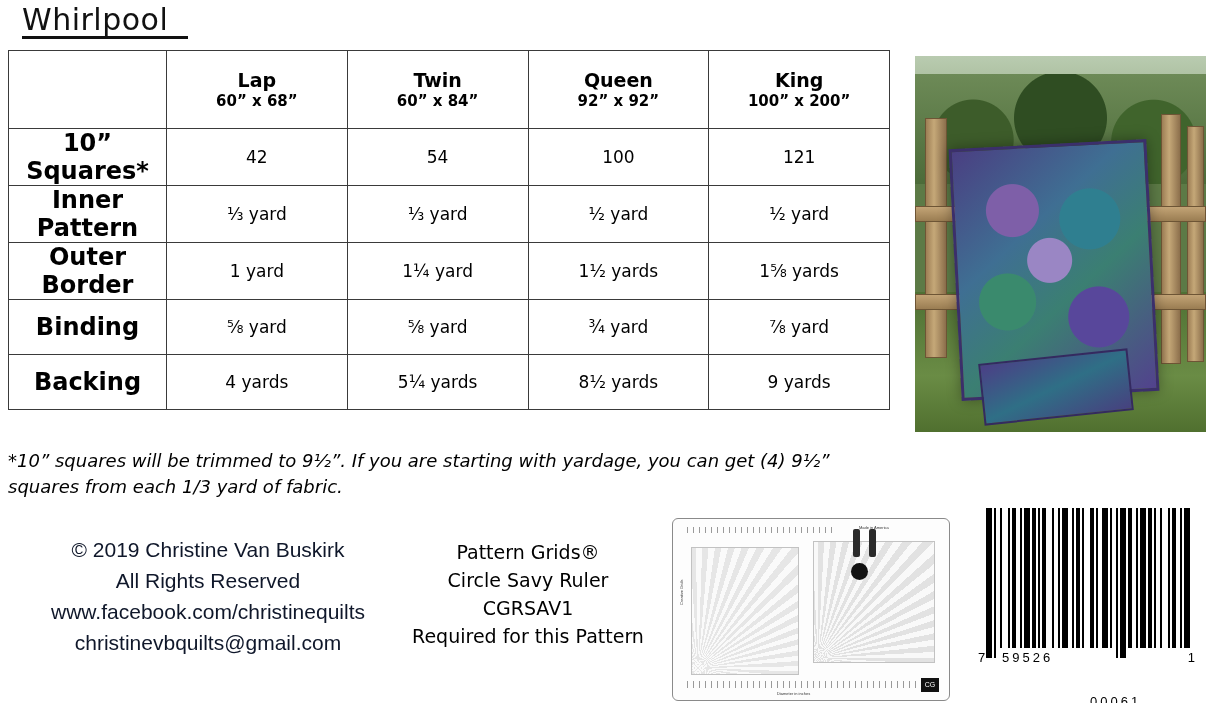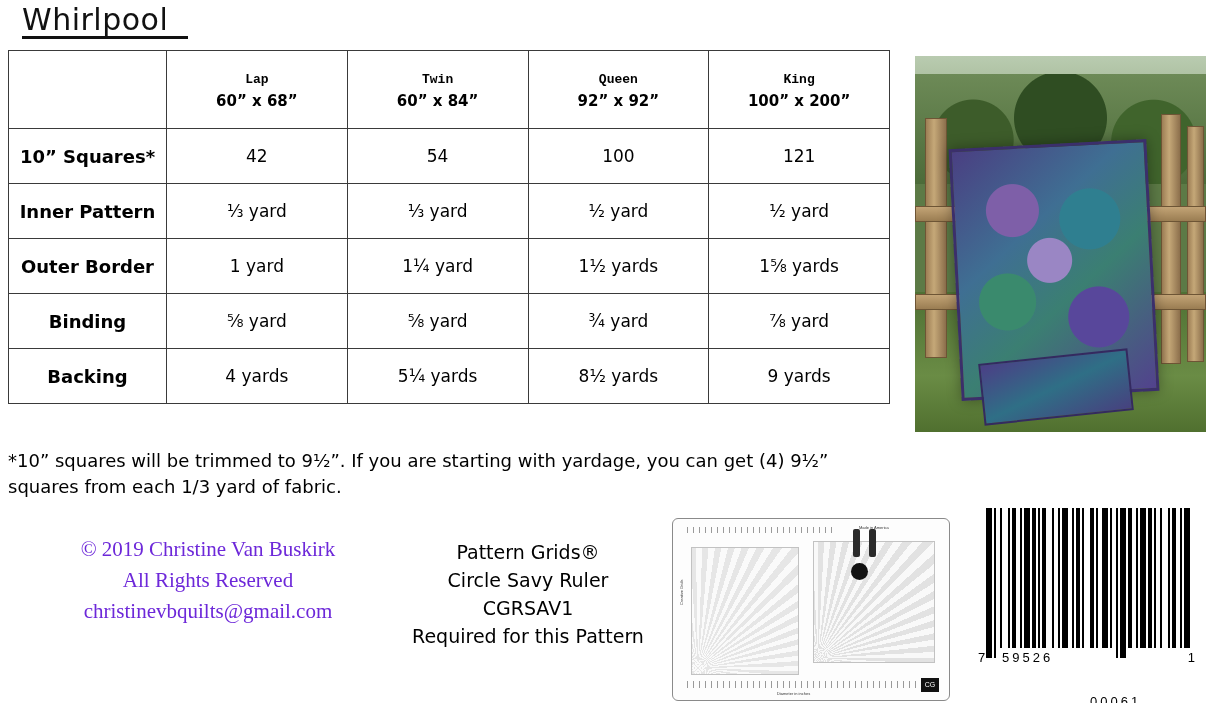--- a/index.html
+++ b/index.html
@@ -57,61 +57,61 @@
   }
   #yardage-table .corner-cell {
     width: 158px;
     border-left: 1px solid #3a3a3a;
   }
   #yardage-table thead td {
     height: 78px;
   }
   #yardage-table thead .size-name {
     display: block;
-    font-size: 13px;
+    font-size: 19px;
     font-weight: bold;
     line-height: 22px;
-    font-family: Liberation Mono, monospace;
   }
   #yardage-table thead .size-dims {
     display: block;
     font-size: 15px;
     line-height: 20px;
     font-weight: 700;
   }
   #yardage-table tbody .row-label {
     font-weight: bold;
-    font-size: 18px;
+    font-size: 24px;
   }
   .frac {
     font-size: 17px;
   }
 
   
   #footnote {
     position: absolute;
     left: 8px;
     top: 448px;
     width: 880px;
+    font-style: italic;
     font-size: 18px;
     line-height: 26px;
     font-family: "DejaVu Sans", sans-serif;
   }
 
   
   #credits {
     position: absolute;
     left: 8px;
     top: 534px;
     width: 400px;
     text-align: center;
     font-size: 21px;
     line-height: 31px;
-    font-family: Liberation Serif, serif;
-    color: #6d28d9;
+    font-family: Liberation Sans, sans-serif;
+    color: #0f172a;
   }
   #credits div { white-space: nowrap; }
 
   
   #ruler-info {
     position: absolute;
     left: 408px;
     top: 538px;
     width: 240px;
     text-align: center;
@@ -338,20 +338,21 @@
       <td class="frac">9 yards</td>
     </tr>
   </tbody>
 </table>
 
 <div id="footnote">*10” squares will be trimmed to 9½”. If you are starting with yardage, you can get (4) 9½” squares from each 1/3 yard of fabric.</div>
 
 <div id="credits">
   <div>© 2019 Christine Van Buskirk</div>
   <div>All Rights Reserved</div>
+  <div>www.facebook.com/christinequilts</div>
   <div>christinevbquilts@gmail.com</div>
 </div>
 
 <div id="ruler-info">
   <div>Pattern Grids®</div>
   <div>Circle Savy Ruler</div>
   <div>CGRSAV1</div>
   <div>Required for this Pattern</div>
 </div>
 

